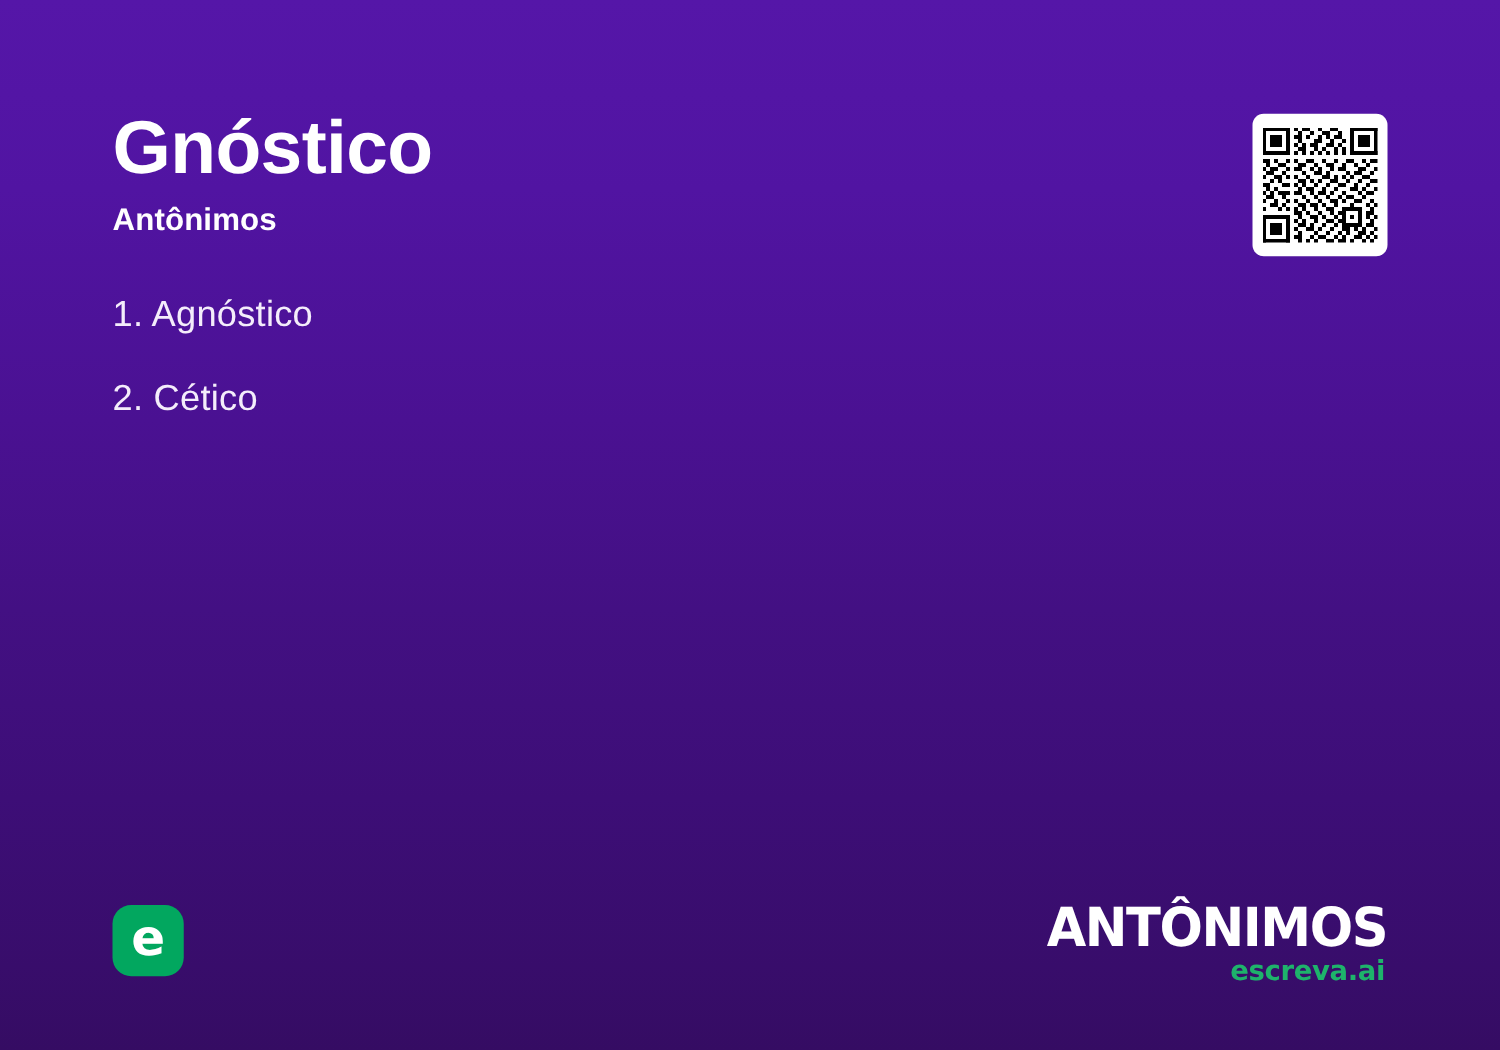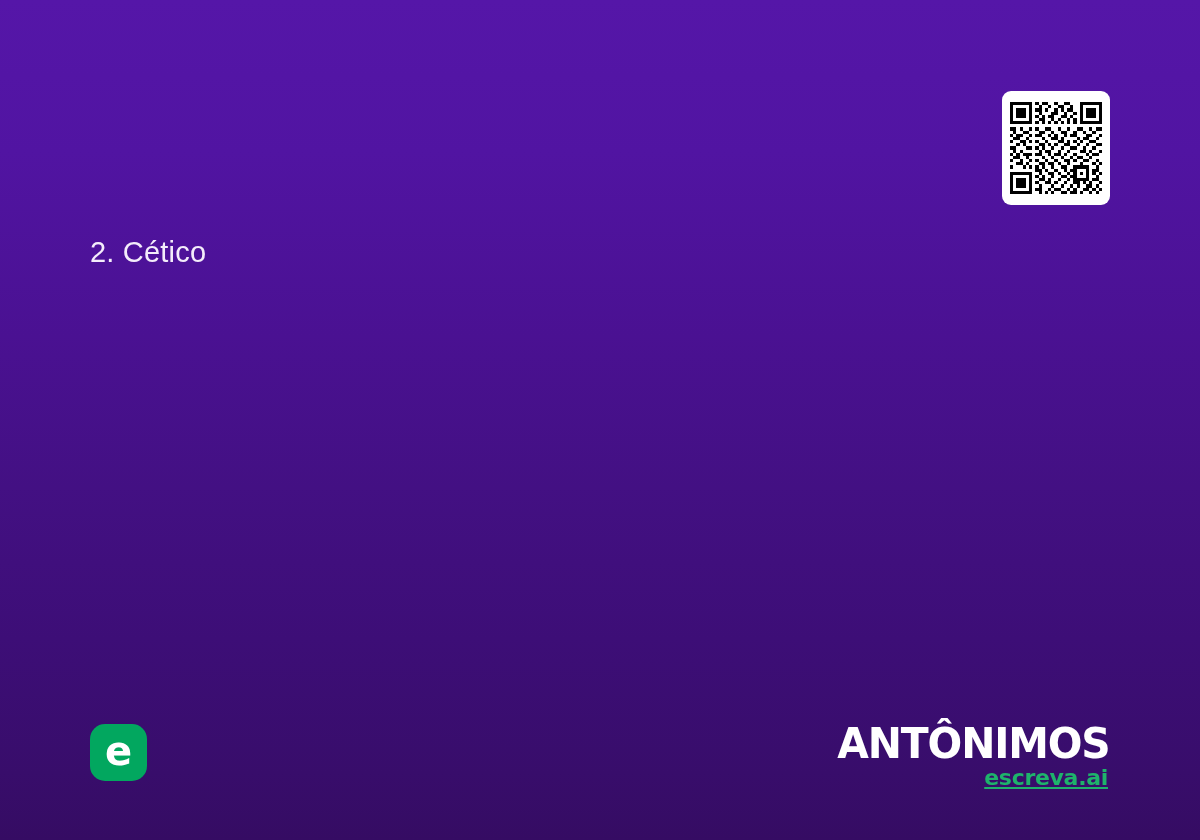--- a/index.html
+++ b/index.html
@@ -148,30 +148,37 @@
   }
   #wordmark-sub {
     font-size: 22px;
     font-weight: 700;
     color: #1EB36B;
     letter-spacing: -0.3px;
     display: block;
     margin-top: 2px;
     margin-right: 2px;
     font-family: "DejaVu Sans", sans-serif;
-    text-decoration: underline;
   }
 </style>
 </head>
 <body>
 
 <div id="card">
 
+  <div id="headline-block">
+    <h1 id="page-title">Gnóstico</h1>
+    <p id="page-subtitle">Antônimos</p>
+  </div>
 
   <ul id="antonym-list">
+    <li>
+      <span class="item-index">1.</span>
+      <span class="item-word">Agnóstico</span>
+    </li>
     <li>
       <span class="item-index">2.</span>
       <span class="item-word">Cético</span>
     </li>
   </ul>
 
   <div id="qr-card">
     <svg id="qr-code-image" viewBox="0 0 29 29" shape-rendering="crispEdges" xmlns="http://www.w3.org/2000/svg">
       <rect width="29" height="29" fill="#ffffff"></rect>
       <g fill="#000000">

